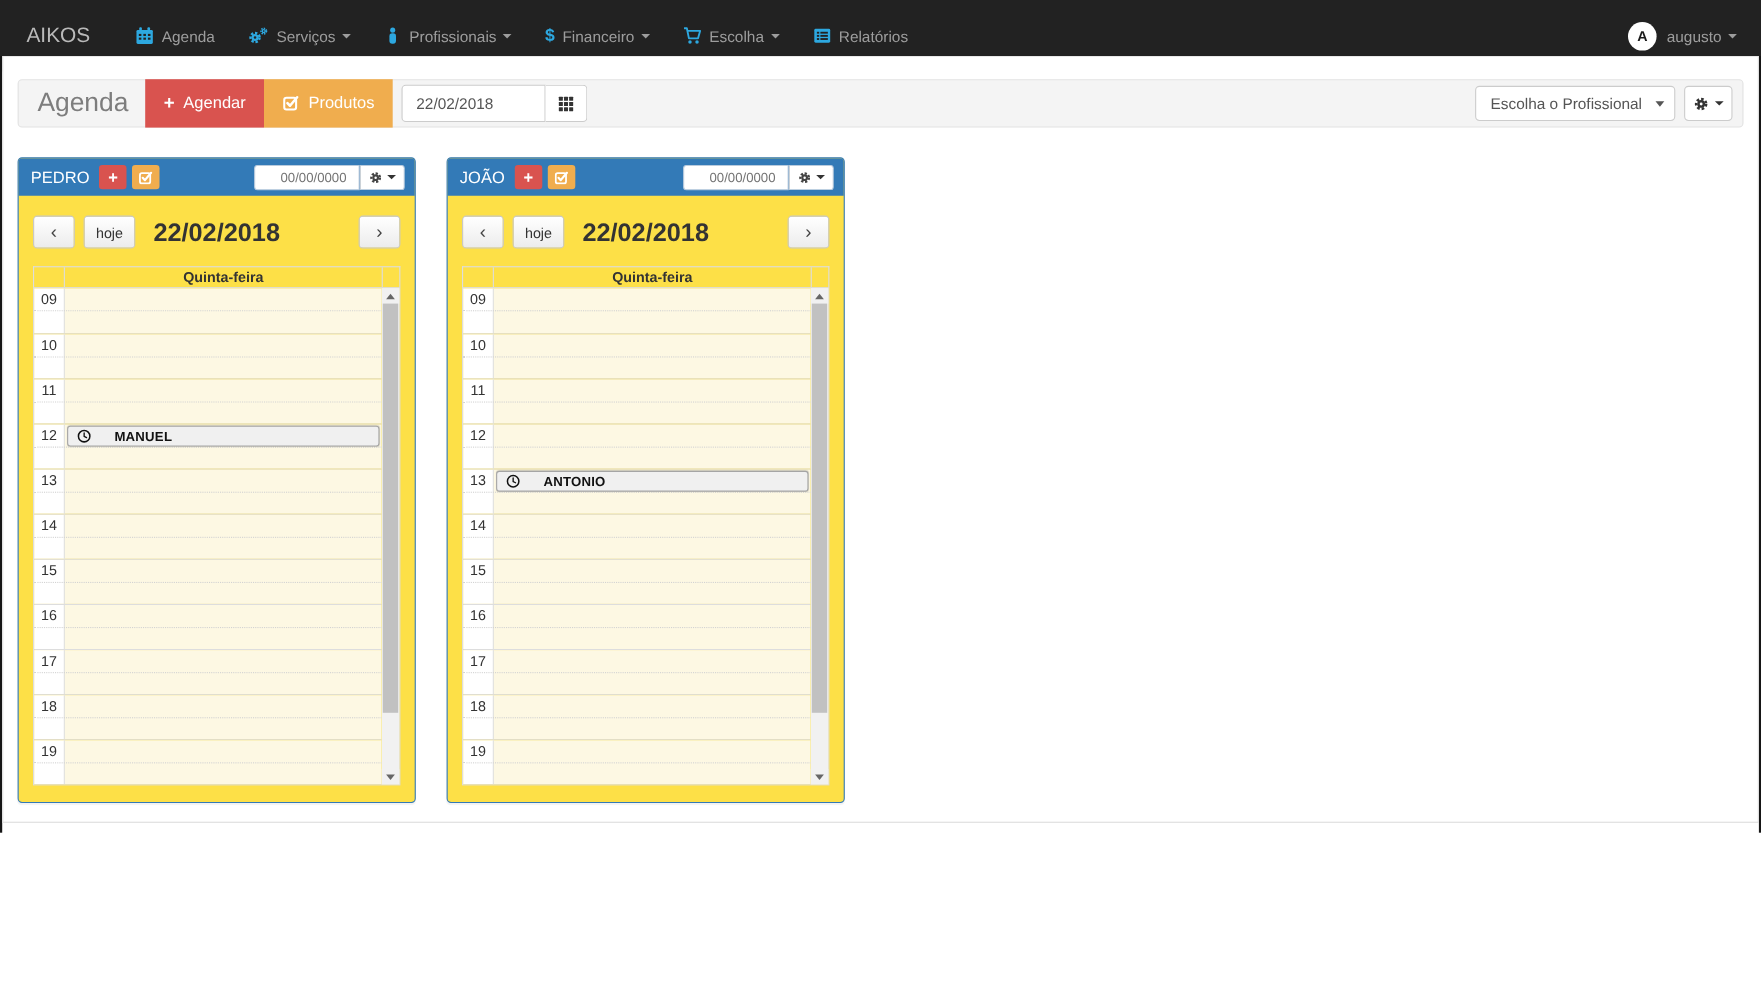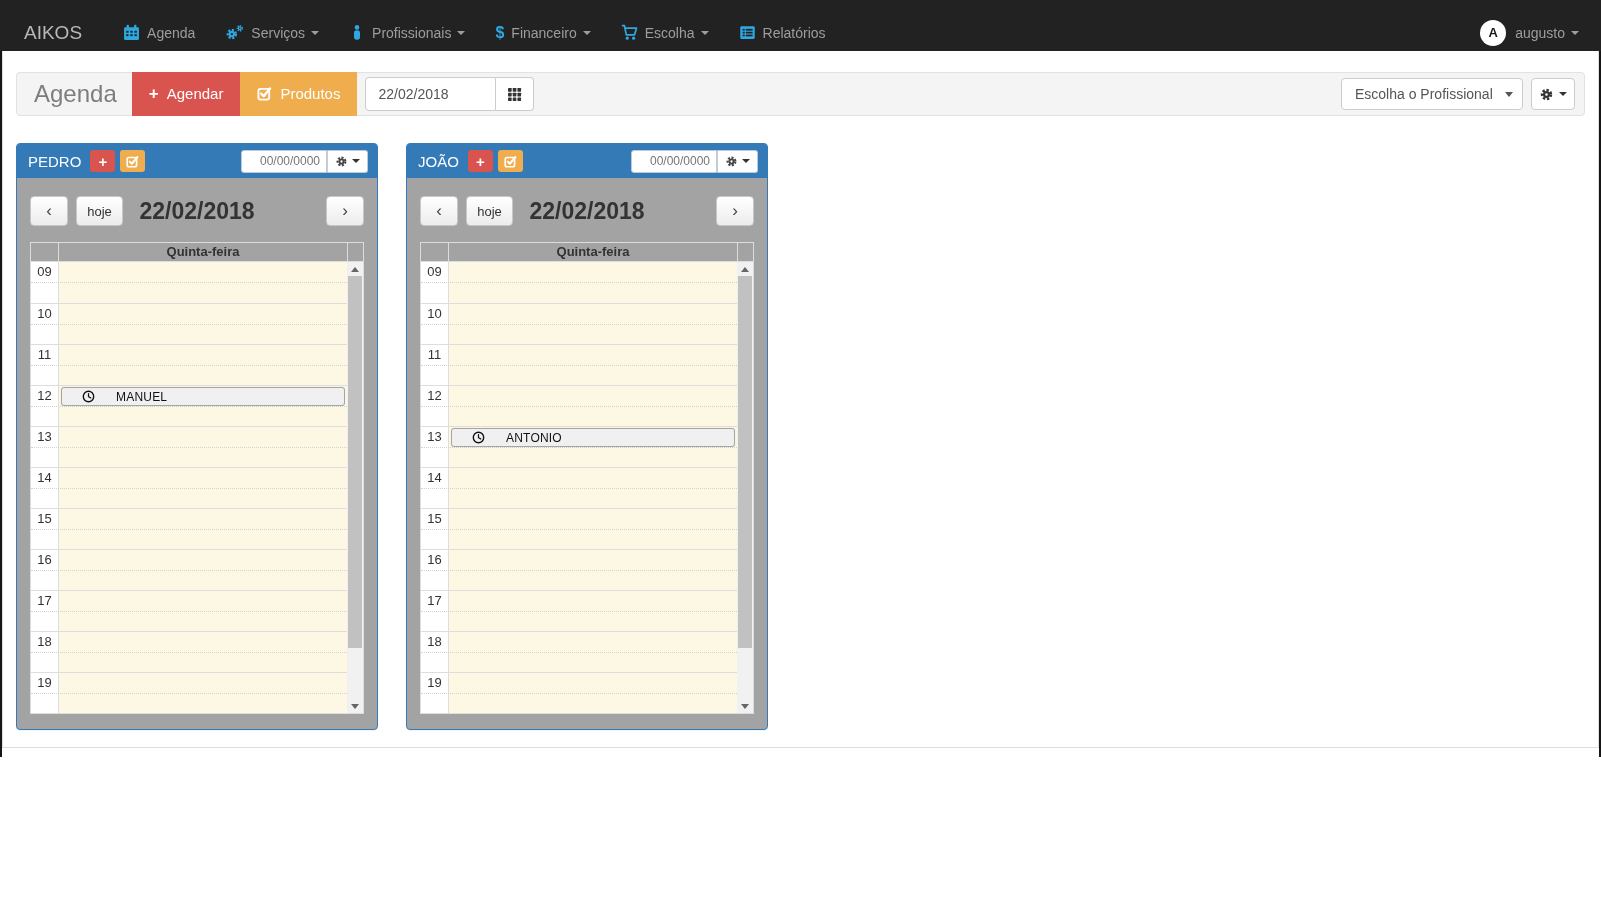--- a/index.html
+++ b/index.html
@@ -56,31 +56,31 @@
   .sel-caret { position:absolute; right:10px; top:14px; width:0; height:0; pointer-events:none;
                border-left:4px solid transparent; border-right:4px solid transparent;
                border-top:5px solid #555; }
   .gear-btn { margin-left:8px; width:44px; height:32px; background:#fff; border:1px solid #ccc;
               border-radius:4px; display:flex; align-items:center; justify-content:center;
               color:#333; cursor:pointer; }
   .gear-btn .caret { border-top-color:#333; margin-left:5px; }
 
   
   .panels { margin:27px 13px 0; display:flex; gap:28px; }
-  .panel { width:362px; height:587px; border:1px solid #337ab7; border-radius:4px; background:#a3a3a3;
+  .panel { width:362px; height:587px; border:1px solid #337ab7; border-radius:4px; background:#fde047;
            box-shadow:0 1px 1px rgba(0,0,0,.05); }
   .panel-head { height:34px; background:#337ab7; border-radius:3px 3px 0 0; display:flex;
                 align-items:center; padding:0 9px 0 11px; color:#fff; }
   .prof-name { font-size:15px; margin-right:9px; }
   .mini-btn { width:25px; height:22px; border:none; border-radius:3px; color:#fff; cursor:pointer;
               display:flex; align-items:center; justify-content:center; margin-right:5px; }
   .mini-btn.red { background:#d9534f; font-size:15px; font-weight:bold; }
   .mini-btn.orange { background:#f0ad4e; }
   .head-spacer { flex:1; }
-  .mini-date { width:86px; height:23px; border:1px solid #b9cbdd; border-radius:3px 0 0 3px;
+  .mini-date { width:96px; height:23px; border:1px solid #b9cbdd; border-radius:3px 0 0 3px;
                font-size:12px; color:#999; text-align:center; background:#fff; font-family:inherit;padding-left:12px; }
   .mini-gear { width:41px; height:23px; background:#fff; border:1px solid #b9cbdd; border-left:1px solid #ccc;
                border-radius:0 3px 3px 0; display:flex; align-items:center; justify-content:center;
                color:#444; cursor:pointer; }
   .mini-gear .caret { border-top-color:#333; margin-left:4px; }
 
   .panel-body { padding:18px 13px 13px; }
   .cal-nav { position:relative; height:30px; }
   .cbtn { position:absolute; top:0; height:30px; background:linear-gradient(#ffffff,#ececec);
           border:1px solid #c8c8c8; border-radius:4px; color:#444; font-size:14px; cursor:pointer;
@@ -101,21 +101,21 @@
   .fc-slots { flex:1; position:relative; overflow:hidden; }
   .fc-row { height:41px; display:flex; position:relative; }
   .fc-row:not(.first) { border-top:1px solid #ddd; }
   .fc-axis { width:28px; background:#fff; border-right:1px solid #ddd; font-size:13px; color:#333;
              text-align:center; padding-top:2px; }
   .fc-day { flex:1; background:#fdf8e3; cursor:pointer; }
   .fc-row::after { content:''; position:absolute; left:0; right:0; top:20px;
                    border-top:1px dotted #d2d2d2; }
   .fc-event { position:absolute; left:30px; right:2px; height:19px; background:#f0f0f0;
               border:1px solid #a5a5a5; border-radius:3px; display:flex; align-items:center;
-              padding:0 20px; font-size:12px; font-weight:normal; color:#111; cursor:pointer;
+              padding:0 8px; font-size:12px; font-weight:bold; color:#111; cursor:pointer;
               box-shadow:0 0 1px rgba(0,0,0,.15);text-align:right; }
   .fc-event svg { margin-right:21px; flex:none; color:#111; }
   .fc-event .ev-name { letter-spacing:.2px; }
 
   
   .fc-sb { width:16px; background:#f1f1f1; position:relative; flex:none; }
   .sb-up,.sb-down { position:absolute; left:0; width:16px; height:14px; background:#f1f1f1;
                     display:flex; align-items:center; justify-content:center; cursor:pointer; }
   .sb-up { top:0; } .sb-down { bottom:0; }
   .tri-up { width:0; height:0; border-left:4px solid transparent; border-right:4px solid transparent;

